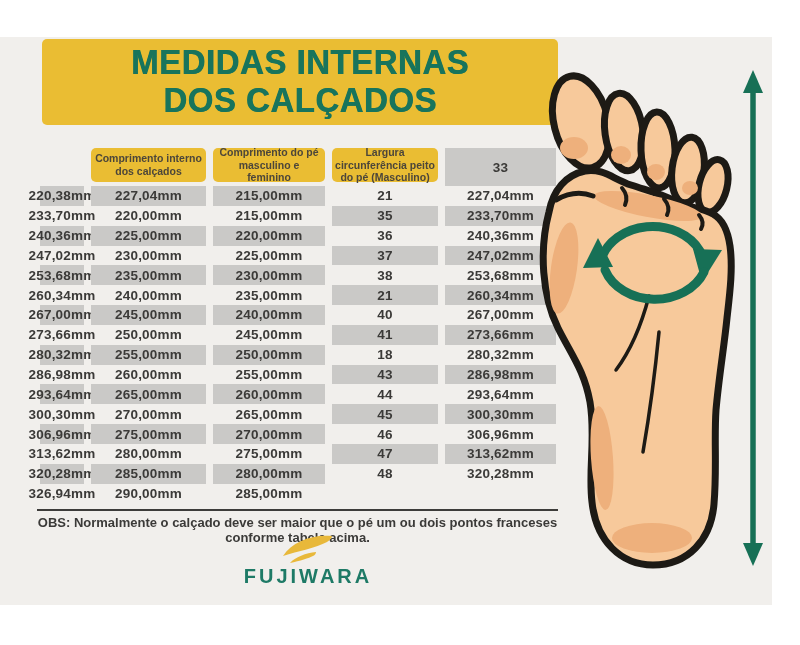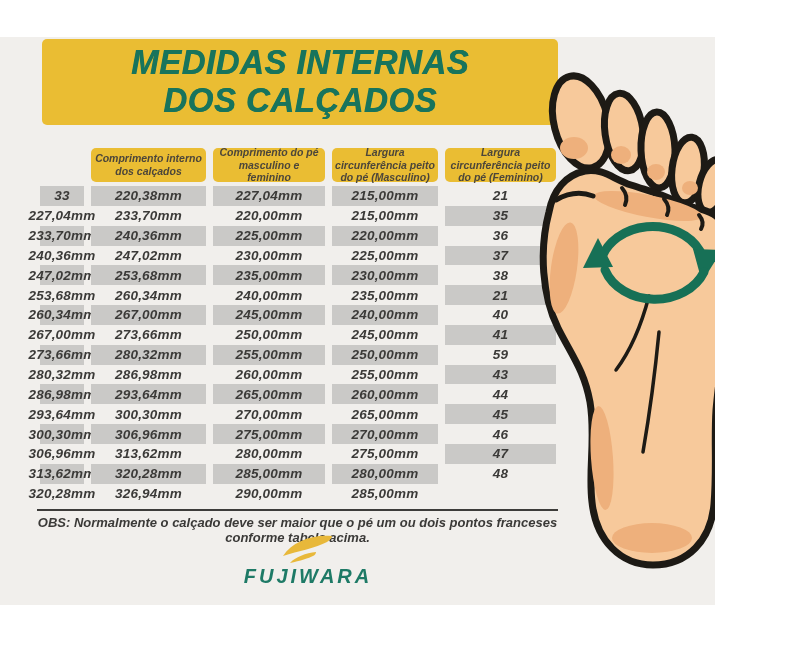--- a/index.html
+++ b/index.html
@@ -1,17 +1,17 @@
 <!DOCTYPE html>
 <html style="--page_bg: #f1efec; --banner_yellow: #eabd33; --title_green: #18745c; --header_text: #4c463a; --row_gray: #cac9c7; --text_dark: #3b3a38; --skin: #f7c99b; --skin_shade: #eeb07c; --outline: #1d1a15; --arrow_green: #177056; --brand_green: #1e7a66;"><head>
 <meta charset="utf-8">
 <style>
   html,body{margin:0;padding:0;background:#ffffff;}
-  .stage{position:relative;width:715px;height:645px;background:#ffffff;overflow:hidden;
-         font-family:"Liberation Sans","DejaVu Sans",sans-serif;font-style:italic;}
+  .stage{position:relative;width:772px;height:645px;background:#ffffff;overflow:hidden;
+         font-family:"Liberation Sans","DejaVu Sans",sans-serif;}
   .page{position:absolute;left:0;top:37px;width:800px;height:568px;background:var(--page_bg,#f1efec);}
   .banner{position:absolute;left:42px;top:2px;width:516px;height:86px;background:var(--banner_yellow,#eabd33);
           border-radius:5px;display:flex;flex-direction:column;align-items:center;justify-content:center;}
   .title-line{color:var(--title_green,#18745c);font-weight:bold;font-size:33px;line-height:38px;
               letter-spacing:0.5px;transform:scaleY(1.04);text-shadow:0.6px 0 0 currentColor;}
   #size-grid{position:absolute;left:40px;top:111px;display:grid;
              grid-template-columns:44px 115px 112px 106px 111px;column-gap:7px;
              grid-template-rows:38px repeat(16,19.85px);row-gap:0;}
   .h-cell{margin-bottom:4px;background:var(--banner_yellow,#eabd33);border-radius:5px;
           display:flex;align-items:center;justify-content:center;text-align:center;
@@ -43,21 +43,20 @@
     <div class="banner">
       <div class="title-line">MEDIDAS INTERNAS</div>
       <div class="title-line">DOS CALÇADOS</div>
     </div>
 
     <div id="size-grid">
         <div class="h-empty"></div>
         <div class="h-cell">Comprimento interno dos calçados</div>
         <div class="h-cell">Comprimento do pé masculino e feminino</div>
         <div class="h-cell">Largura circunferência peito do pé (Masculino)</div>
-        <div class="h-cell">Largura circunferência peito do pé (Feminino)</div>
         <div class="cell shaded">33</div>
         <div class="cell shaded">220,38mm</div>
         <div class="cell shaded">227,04mm</div>
         <div class="cell shaded">215,00mm</div>
         <div class="cell">21</div>
         <div class="cell">227,04mm</div>
         <div class="cell">233,70mm</div>
         <div class="cell">220,00mm</div>
         <div class="cell">215,00mm</div>
         <div class="cell shaded">35</div>
@@ -88,21 +87,21 @@
         <div class="cell">40</div>
         <div class="cell">267,00mm</div>
         <div class="cell">273,66mm</div>
         <div class="cell">250,00mm</div>
         <div class="cell">245,00mm</div>
         <div class="cell shaded">41</div>
         <div class="cell shaded">273,66mm</div>
         <div class="cell shaded">280,32mm</div>
         <div class="cell shaded">255,00mm</div>
         <div class="cell shaded">250,00mm</div>
-        <div class="cell">59</div>
+        <div class="cell">18</div>
         <div class="cell">280,32mm</div>
         <div class="cell">286,98mm</div>
         <div class="cell">260,00mm</div>
         <div class="cell">255,00mm</div>
         <div class="cell shaded">43</div>
         <div class="cell shaded">286,98mm</div>
         <div class="cell shaded">293,64mm</div>
         <div class="cell shaded">265,00mm</div>
         <div class="cell shaded">260,00mm</div>
         <div class="cell">44</div>

